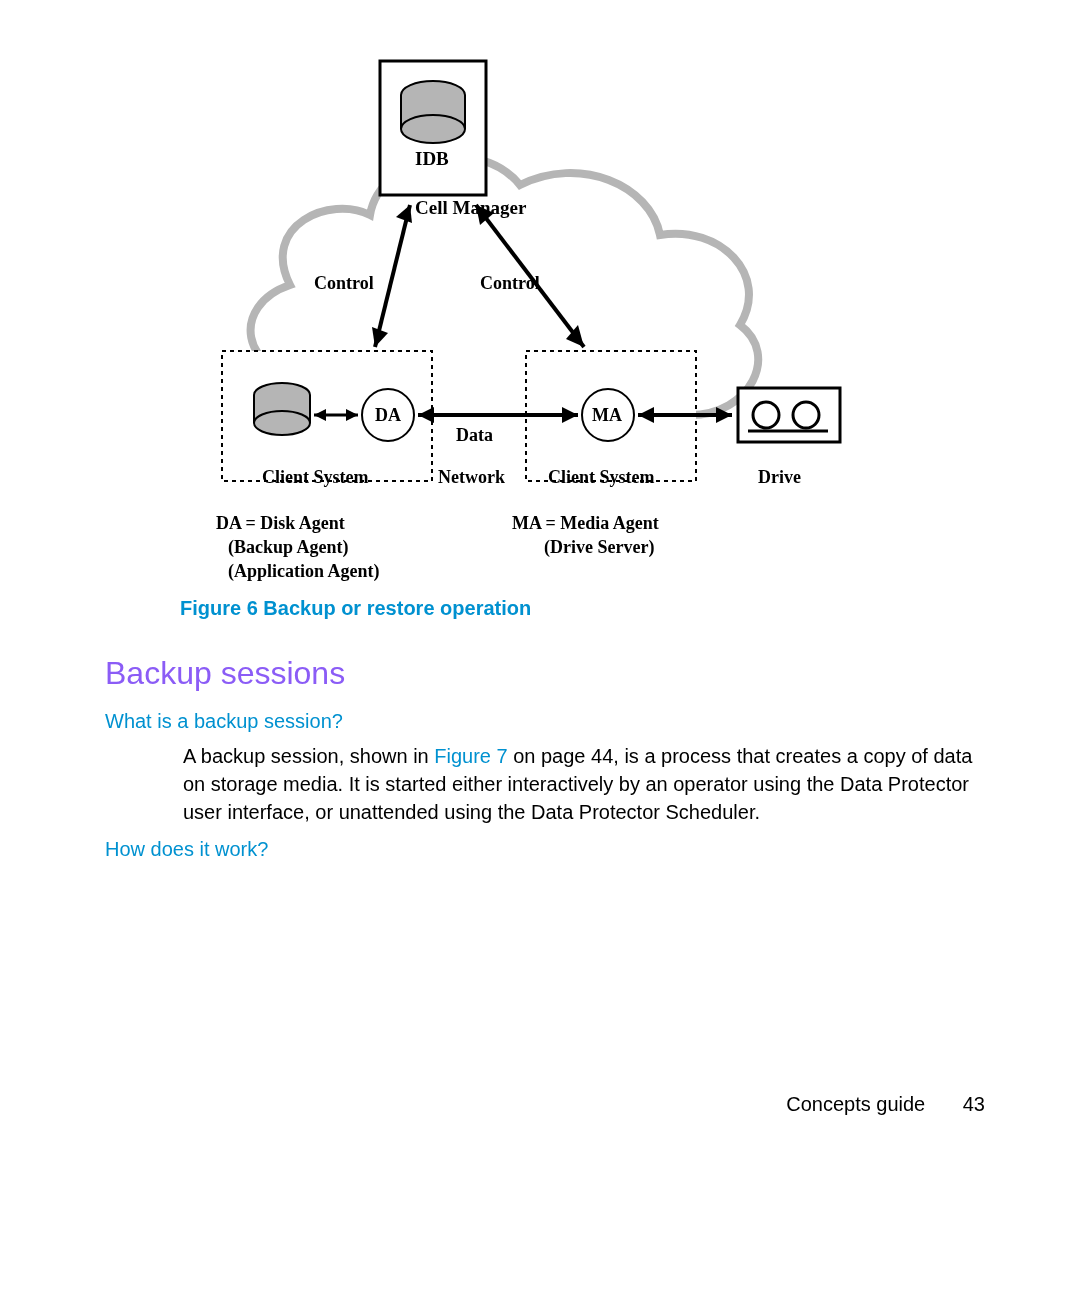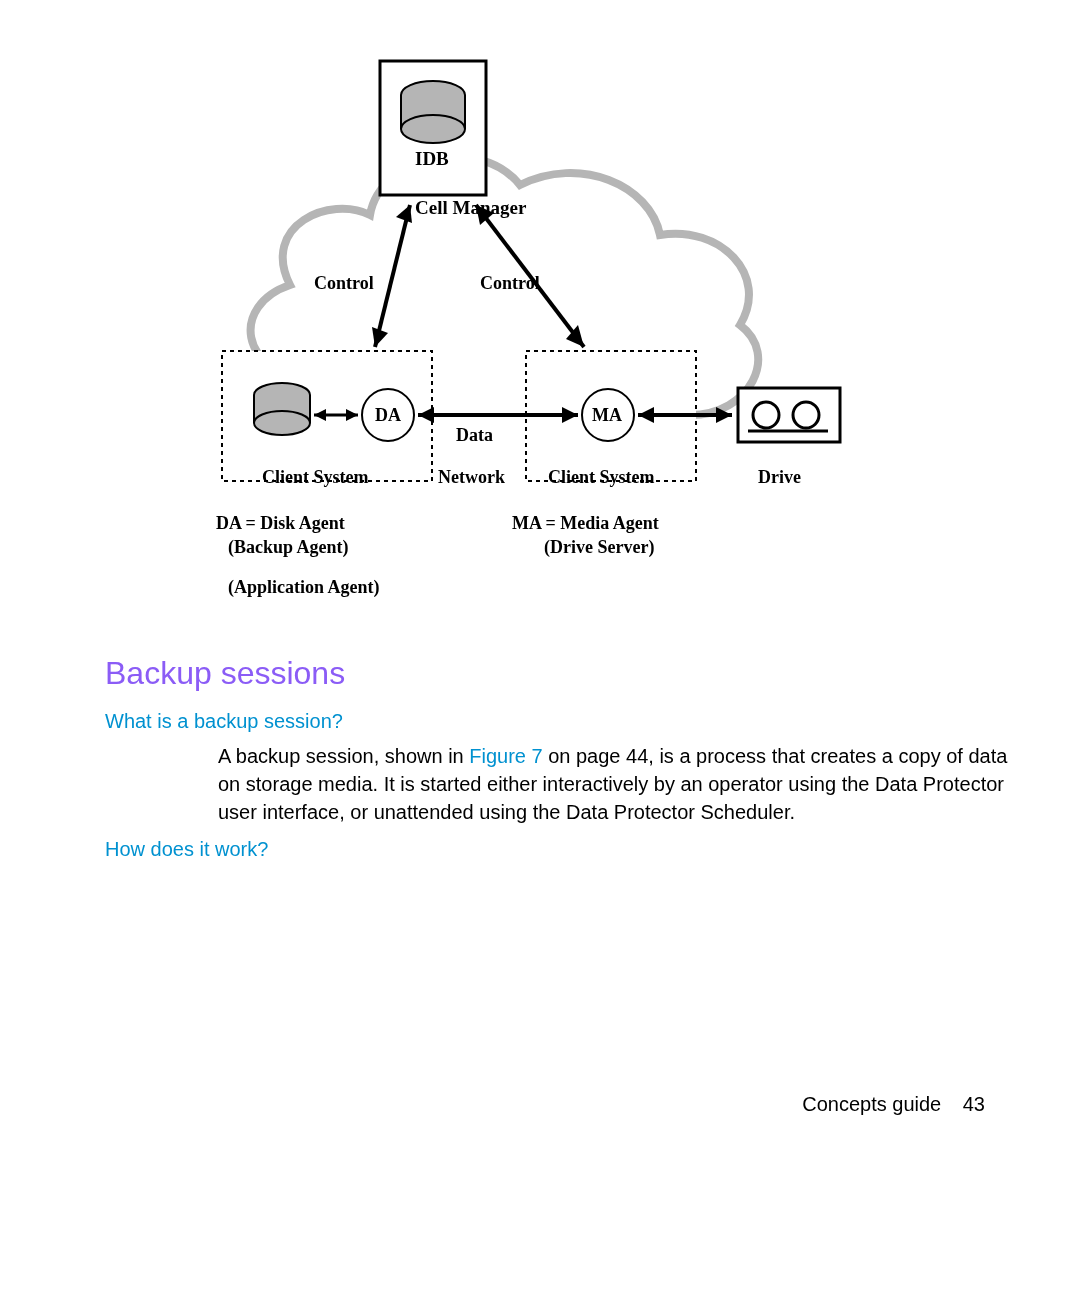--- a/index.html
+++ b/index.html
@@ -52,33 +52,32 @@
   }
   .sub-heading.q1 { left: 105px; top: 710px; }
   .sub-heading.q2 { left: 105px; top: 838px; }
   .body-text {
     position: absolute;
     font-size: 20px;
     line-height: 28px;
     color: #000;
     font-family: "Segoe UI", Arial, sans-serif;
     font-weight: 400;
-    margin-left: 35px;
   }
   .para1 { left: 183px; top: 742px; width: 790px; }
   .para2 { left: 183px; top: 870px; width: 790px; }
   .link-inline { color: #0091d0; }
   .footer {
     position: absolute;
     right: 95px;
     bottom: 180px;
     font-size: 20px;
     color: #000;
   }
-  .footer .pn { margin-left: 16px; text-align: right; }
+  .footer .pn { margin-left: 32px; text-align: right; }
   
   .dlabel { position: absolute; font-family: "Times New Roman", serif; font-weight: bold; color:#000; }
 </style>
 </head>
 <body>
 
 <div class="page">
 
   <div class="diagram">
     <svg viewBox="0 0 720 545" width="720" height="545">
@@ -149,25 +148,26 @@
     <div class="dlabel" style="left:195px; top:350px; font-size:18px;">DA</div>
     <div class="dlabel" style="left:412px; top:350px; font-size:18px;">MA</div>
     <div class="dlabel" style="left:276px; top:370px; font-size:18px;">Data</div>
     <div class="dlabel" style="left:258px; top:412px; font-size:18px;">Network</div>
     <div class="dlabel" style="left:82px; top:412px; font-size:18px;">Client System</div>
     <div class="dlabel" style="left:368px; top:412px; font-size:18px;">Client System</div>
     <div class="dlabel" style="left:578px; top:412px; font-size:18px;">Drive</div>
 
     <div class="dlabel" style="left:20px; top:458px; font-size:18px;margin-left:16px;">DA = Disk Agent</div>
     <div class="dlabel" style="left:48px; top:482px; font-size:18px;">(Backup Agent)</div>
-    <div class="dlabel" style="left:48px; top:506px; font-size:18px;margin-top:16px;">(Application Agent)</div>
+    <div class="dlabel" style="left:48px; top:506px; font-size:18px;">(Application Agent)</div>
     <div class="dlabel" style="left:332px; top:458px; font-size:18px;">MA = Media Agent</div>
     <div class="dlabel" style="left:364px; top:482px; font-size:18px;">(Drive Server)</div>
   </div>
 
+  <div class="figure-caption">Figure 6 Backup or restore operation</div>
 
   <div class="section-heading">Backup sessions</div>
 
   <div class="sub-heading q1">What is a backup session?</div>
 
   <div class="body-text para1">
     <span>A backup session, shown in </span><span class="link-inline">Figure 7</span><span> on page 44, is a process that creates a copy of data on storage media. It is started either interactively by an operator using the Data Protector user interface, or unattended using the Data Protector Scheduler.</span>
   </div>
 
   <div class="sub-heading q2">How does it work?</div>

